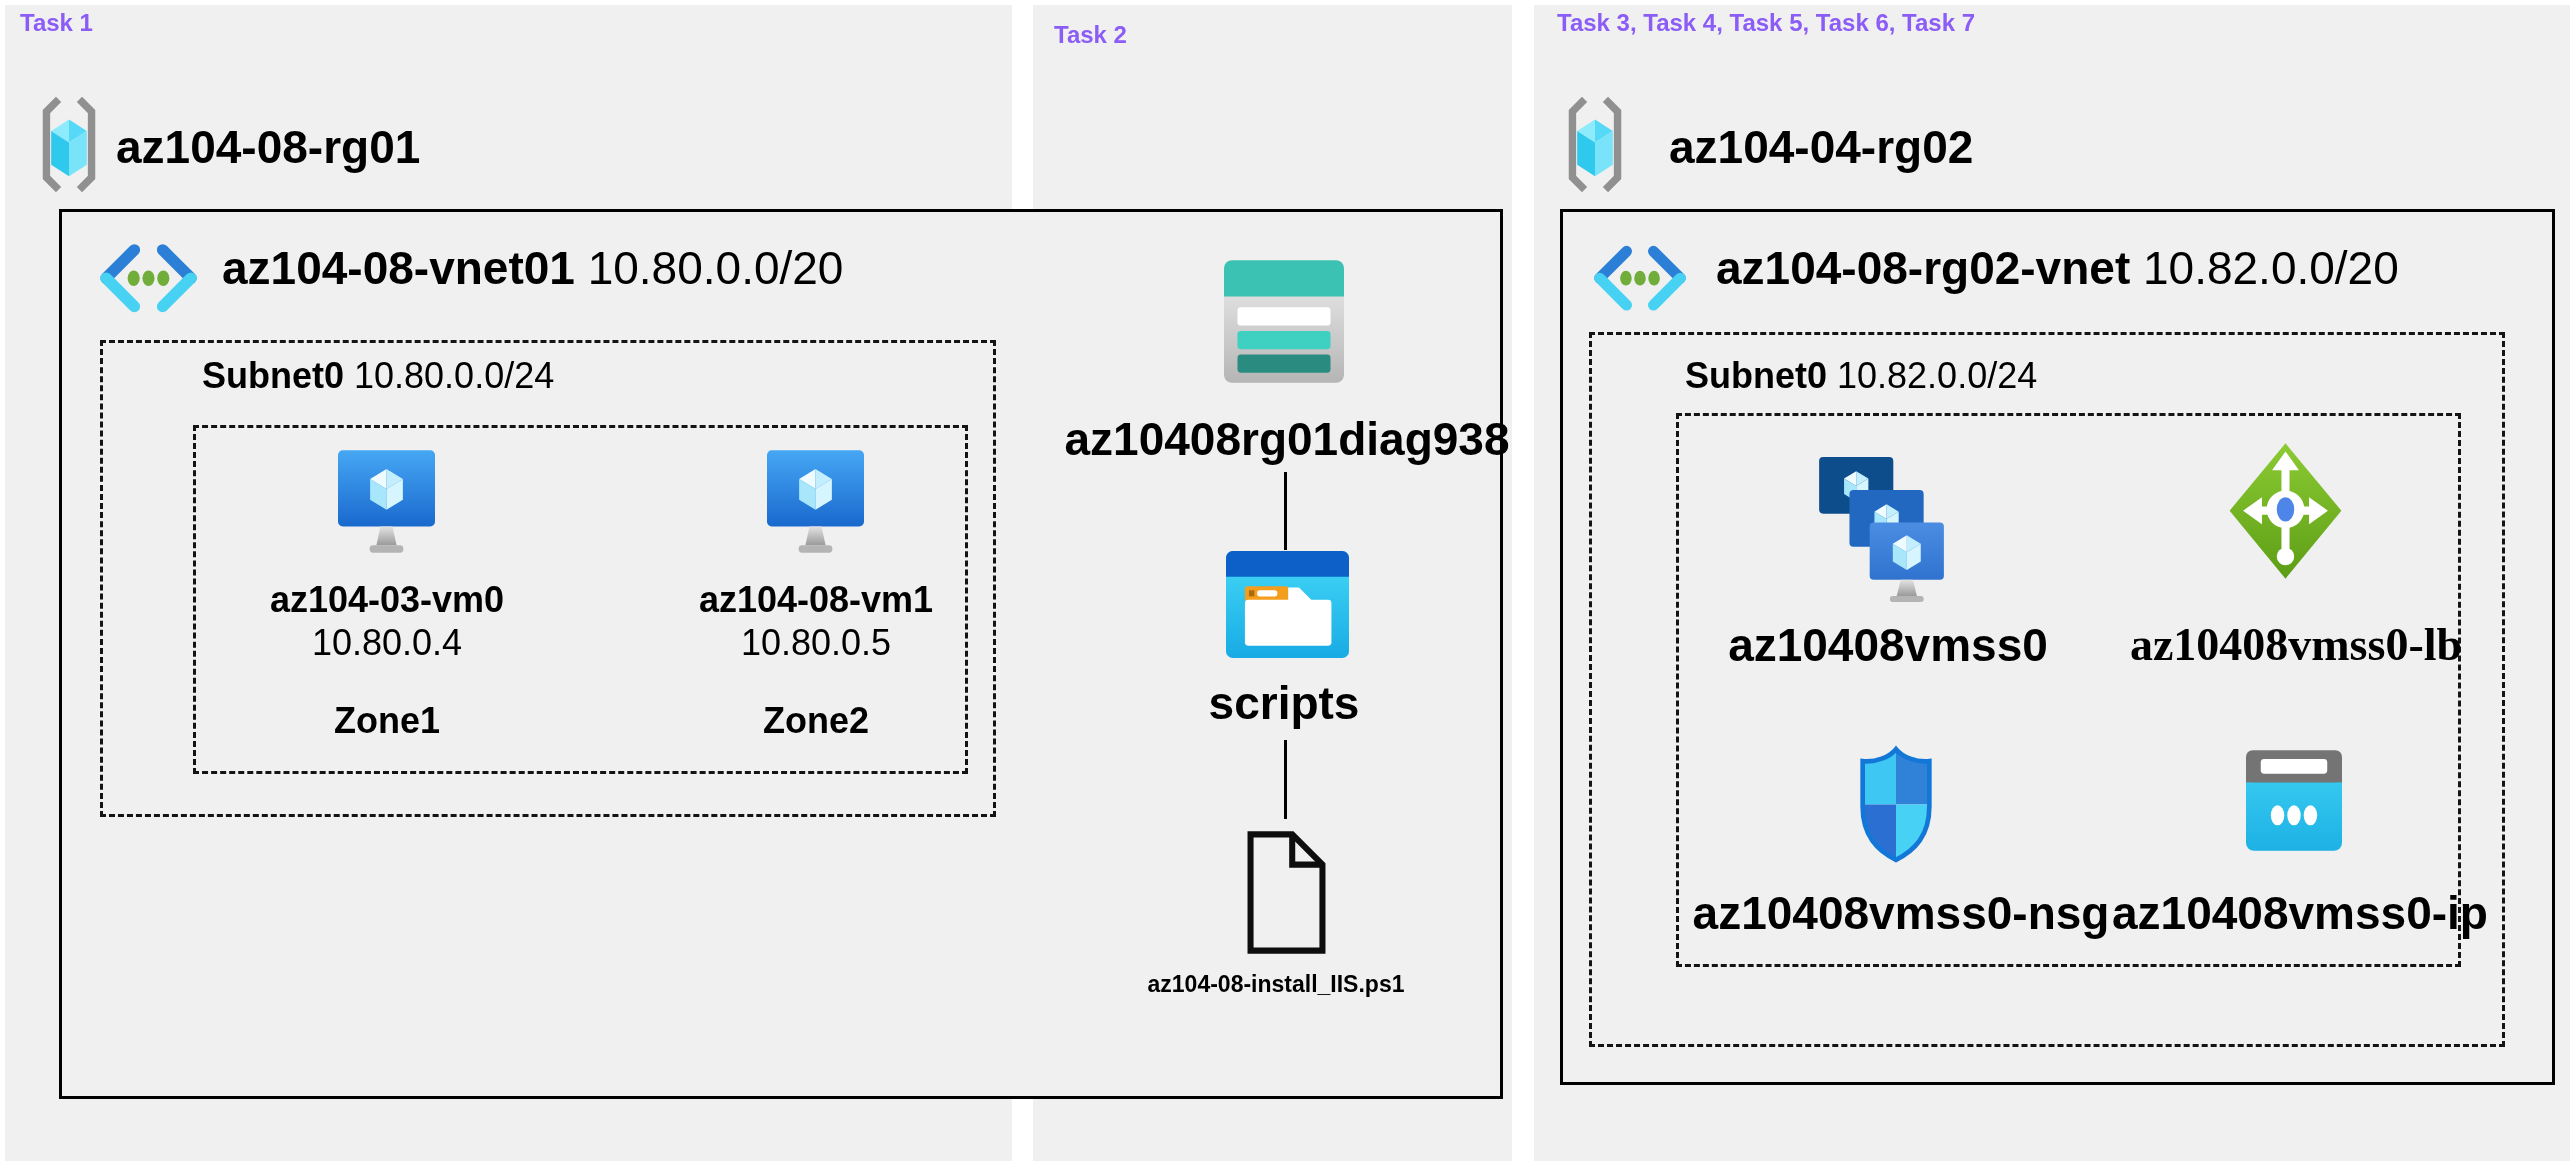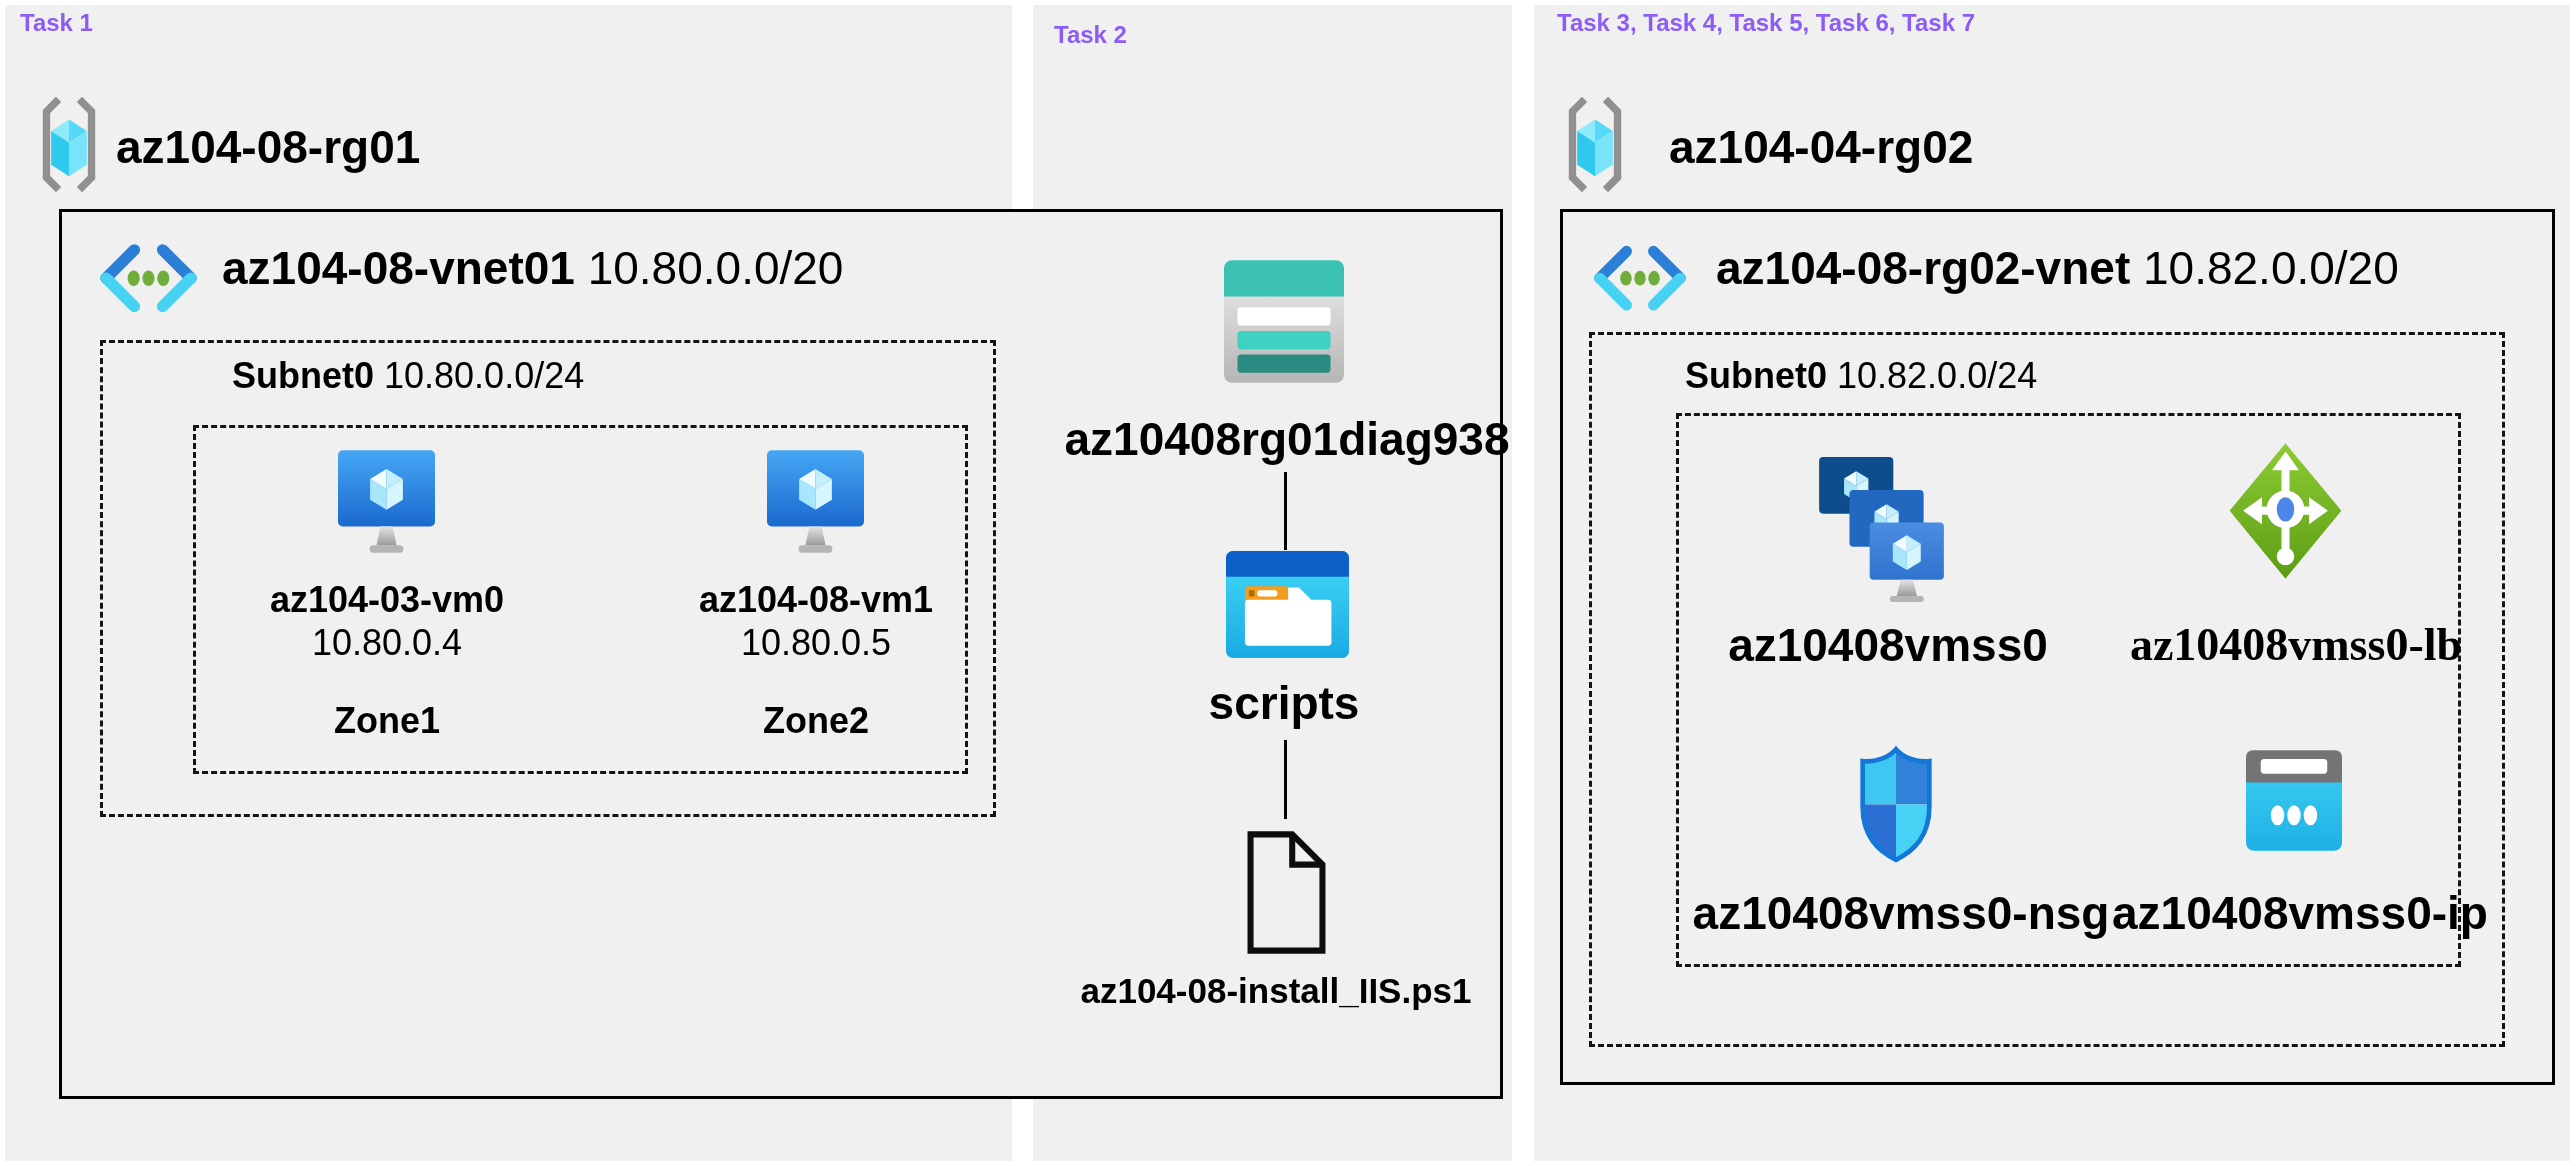--- a/index.html
+++ b/index.html
@@ -121,21 +121,21 @@
     <ellipse cx="53" cy="52" rx="9" ry="11.5" fill="#70ad3a"></ellipse>
     <ellipse cx="75" cy="52" rx="9" ry="11.5" fill="#70ad3a"></ellipse>
     <ellipse cx="97" cy="52" rx="9" ry="11.5" fill="#70ad3a"></ellipse>
   </svg>
   <div class="lbl" style="left:1716px;top:241px;">
     <span>az104-08-rg02-vnet</span>
     <span class="reg">10.82.0.0/20</span>
   </div>
 
   <div class="dashed-box" style="left:100px;top:340px;width:896px;height:477px;"></div>
-  <div class="lbl lbl-sm" style="left:202px;top:355px;margin-left:30px;">
+  <div class="lbl lbl-sm" style="left:202px;top:355px;">
     <span>Subnet0</span>
     <span class="reg">10.80.0.0/24</span>
   </div>
   <div class="dashed-box" style="left:1589px;top:332px;width:916px;height:715px;"></div>
   <div class="lbl lbl-sm" style="left:1685px;top:355px;">
     <span>Subnet0</span>
     <span class="reg">10.82.0.0/24</span>
   </div>
 
   <div class="dashed-box" style="left:193px;top:425px;width:775px;height:349px;"></div>
@@ -186,21 +186,21 @@
     <rect x="28" y="72" width="128" height="68" rx="5" fill="#ffffff"></rect>
   </svg>
   <div class="lbl ctr" style="left:1048px;top:676px;">scripts</div>
 
   <div class="connector" style="left:1284px;top:740px;height:79px;"></div>
 
   <svg class="icon" style="left:1245px;top:829px;" width="83" height="127" viewBox="0 0 123 189">
     <path d="M8 8 H70 L115 53 V181 H8 Z" fill="#f0f0f0" stroke="#0d0d0d" stroke-width="9" stroke-linejoin="miter"></path>
     <path d="M70 8 V53 H115" fill="none" stroke="#0d0d0d" stroke-width="9"></path>
   </svg>
-  <div class="lbl ctr" style="left:1040px;top:971px;font-size:35px;">az104-08-install_IIS.ps1</div>
+  <div class="lbl ctr" style="left:1040px;top:971px;font-size:23px;">az104-08-install_IIS.ps1</div>
 
   <svg class="icon" style="left:1819px;top:457px;" width="125" height="145" viewBox="0 0 185 215">
     <rect x="0" y="0" width="110" height="84" rx="6" fill="#0e4d8b"></rect>
     <g transform="translate(55,42)">
         <use href="#minicube"></use>
       </g>
     <rect x="45" y="49" width="110" height="84" rx="6" fill="#2268c0"></rect>
     <g transform="translate(100,91)">
         <use href="#minicube"></use>
       </g>

